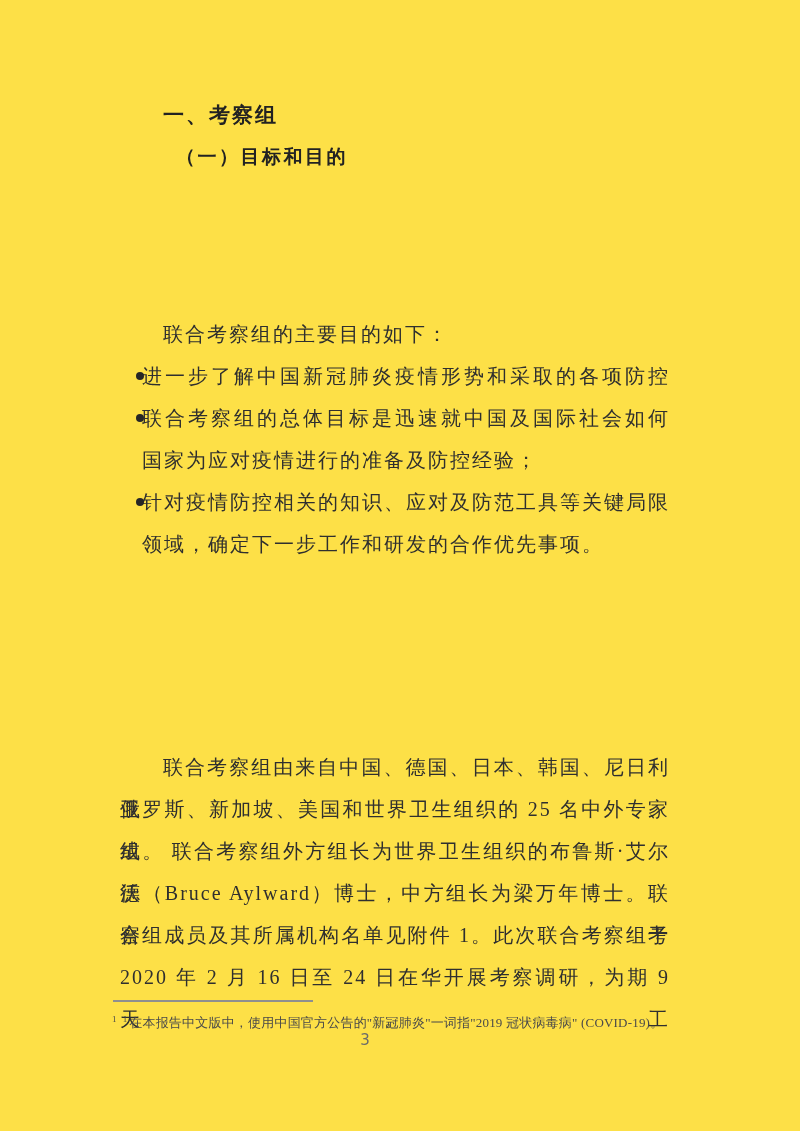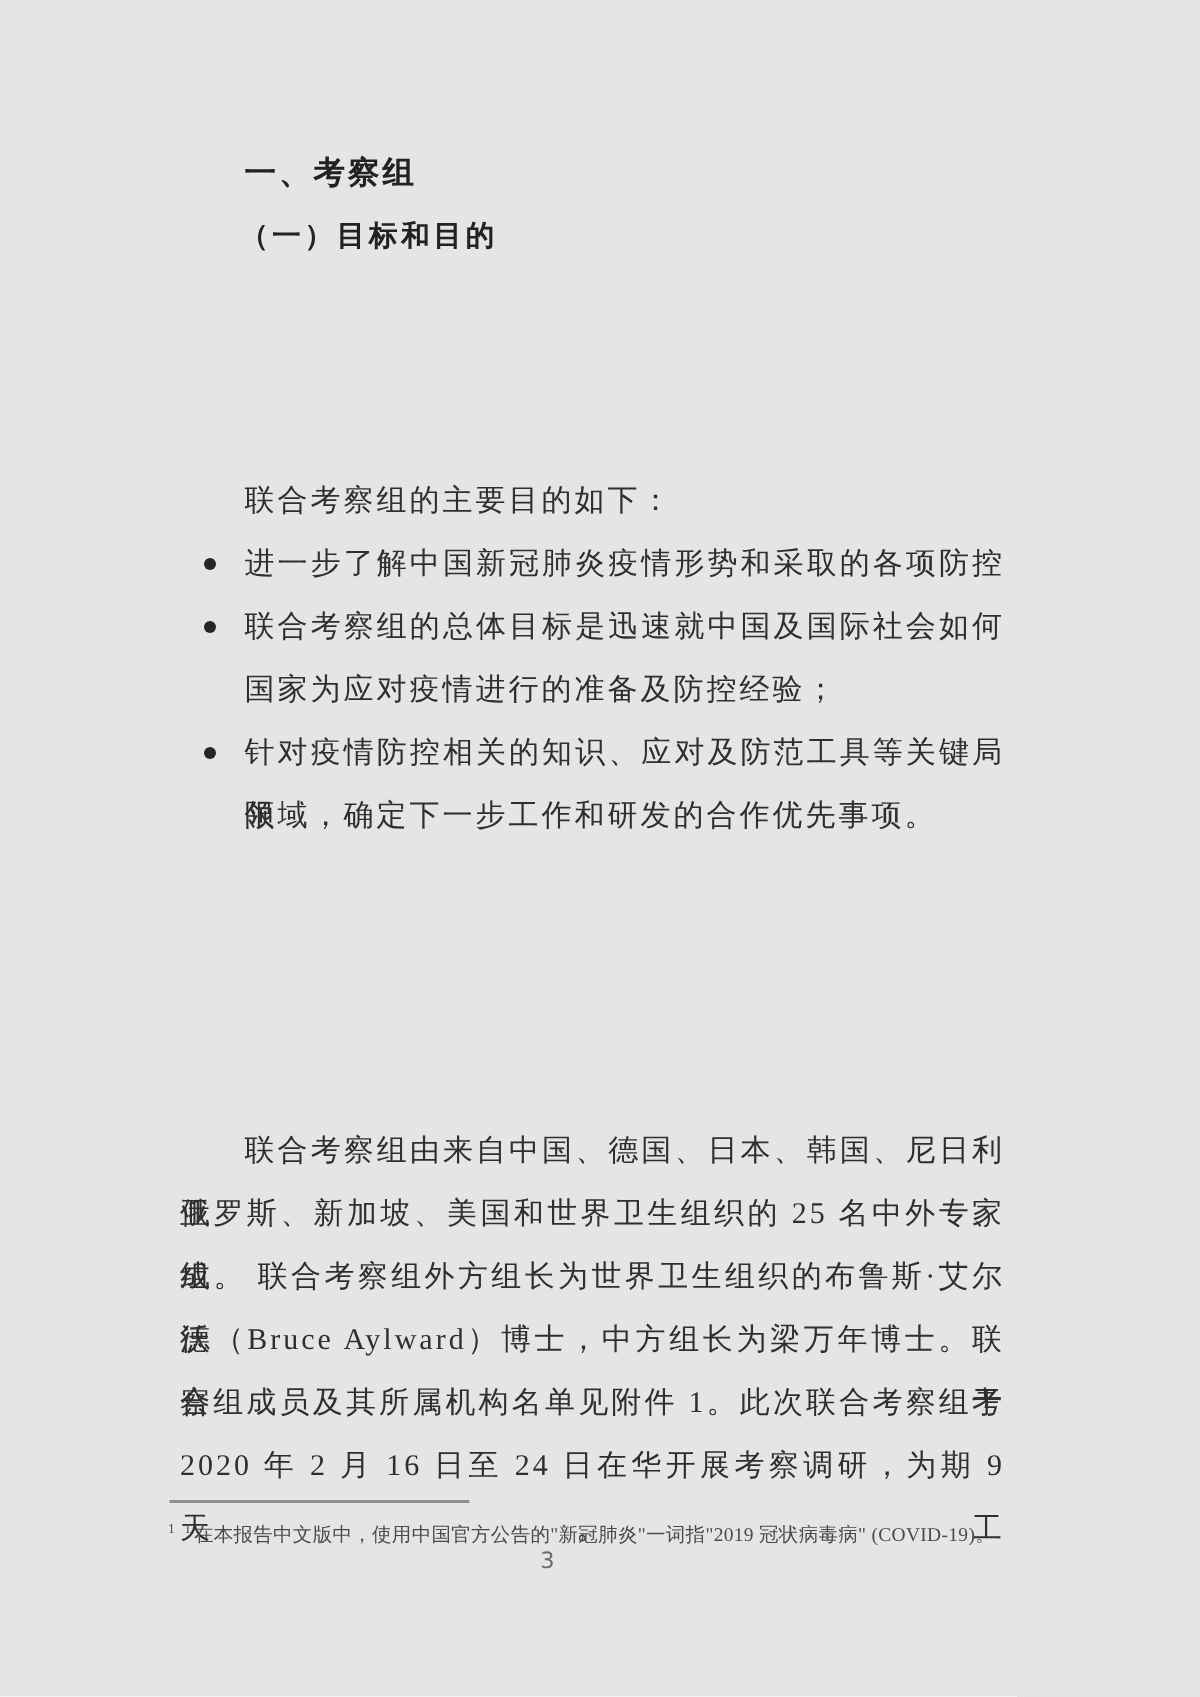--- a/index.html
+++ b/index.html
@@ -4,21 +4,21 @@
 <style>
   html, body {
     margin: 0;
     padding: 0;
     background: #ffffff;
   }
   .page {
     position: relative;
     width: 800px;
     height: 1131px;
-    background: #e5e5e5;
+    background: #fde047;
     overflow: hidden;
     font-family: "Liberation Serif", "DejaVu Serif", serif;
     color: #2f2f2f;
   }
   .abs { position: absolute; }
 
   .h1 {
     left: 163px; top: 101px;
     font-family: "DejaVu Sans", "Liberation Sans", sans-serif;
     font-size: 21px;
@@ -54,21 +54,21 @@
   .bullet-item { position: relative; }
   .bullet-dot {
     position: absolute;
     left: 16px;
     top: 17px;
     width: 8px;
     height: 8px;
     border-radius: 50%;
     background: #262626;
   }
-  .bullet-text { margin-left: 43px; }
+  .bullet-text { margin-left: 22px; }
 
   .fn-sep {
     left: 113px; top: 1000px;
     width: 200px; height: 2px;
     background: #8f8f8f;
   }
   .footnote {
     left: 112px; top: 1009px;
     width: 600px;
     font-size: 13px;
@@ -92,21 +92,21 @@
     font-family: "DejaVu Sans", "Liberation Sans", sans-serif;
   }
 </style>
 </head>
 <body>
 
 <div class="page">
 
   <div class="abs h1">一、考察组</div>
 
-  <div class="abs h2" style="top:144px;">（一）目标和目的</div>
+  <div class="abs h2" style="top:144px;margin-left:16px;">（一）目标和目的</div>
 
 
   <div class="abs body-block indent" style="top:313px;">联合考察组的主要目的如下：</div>
 
   <div class="abs body-block" style="top:355px;">
 
     <div class="bullet-item">
       <span class="bullet-dot"></span>
       <div class="bullet-text">
         <div class="line jl">进一步了解中国新冠肺炎疫情形势和采取的各项防控</div>

